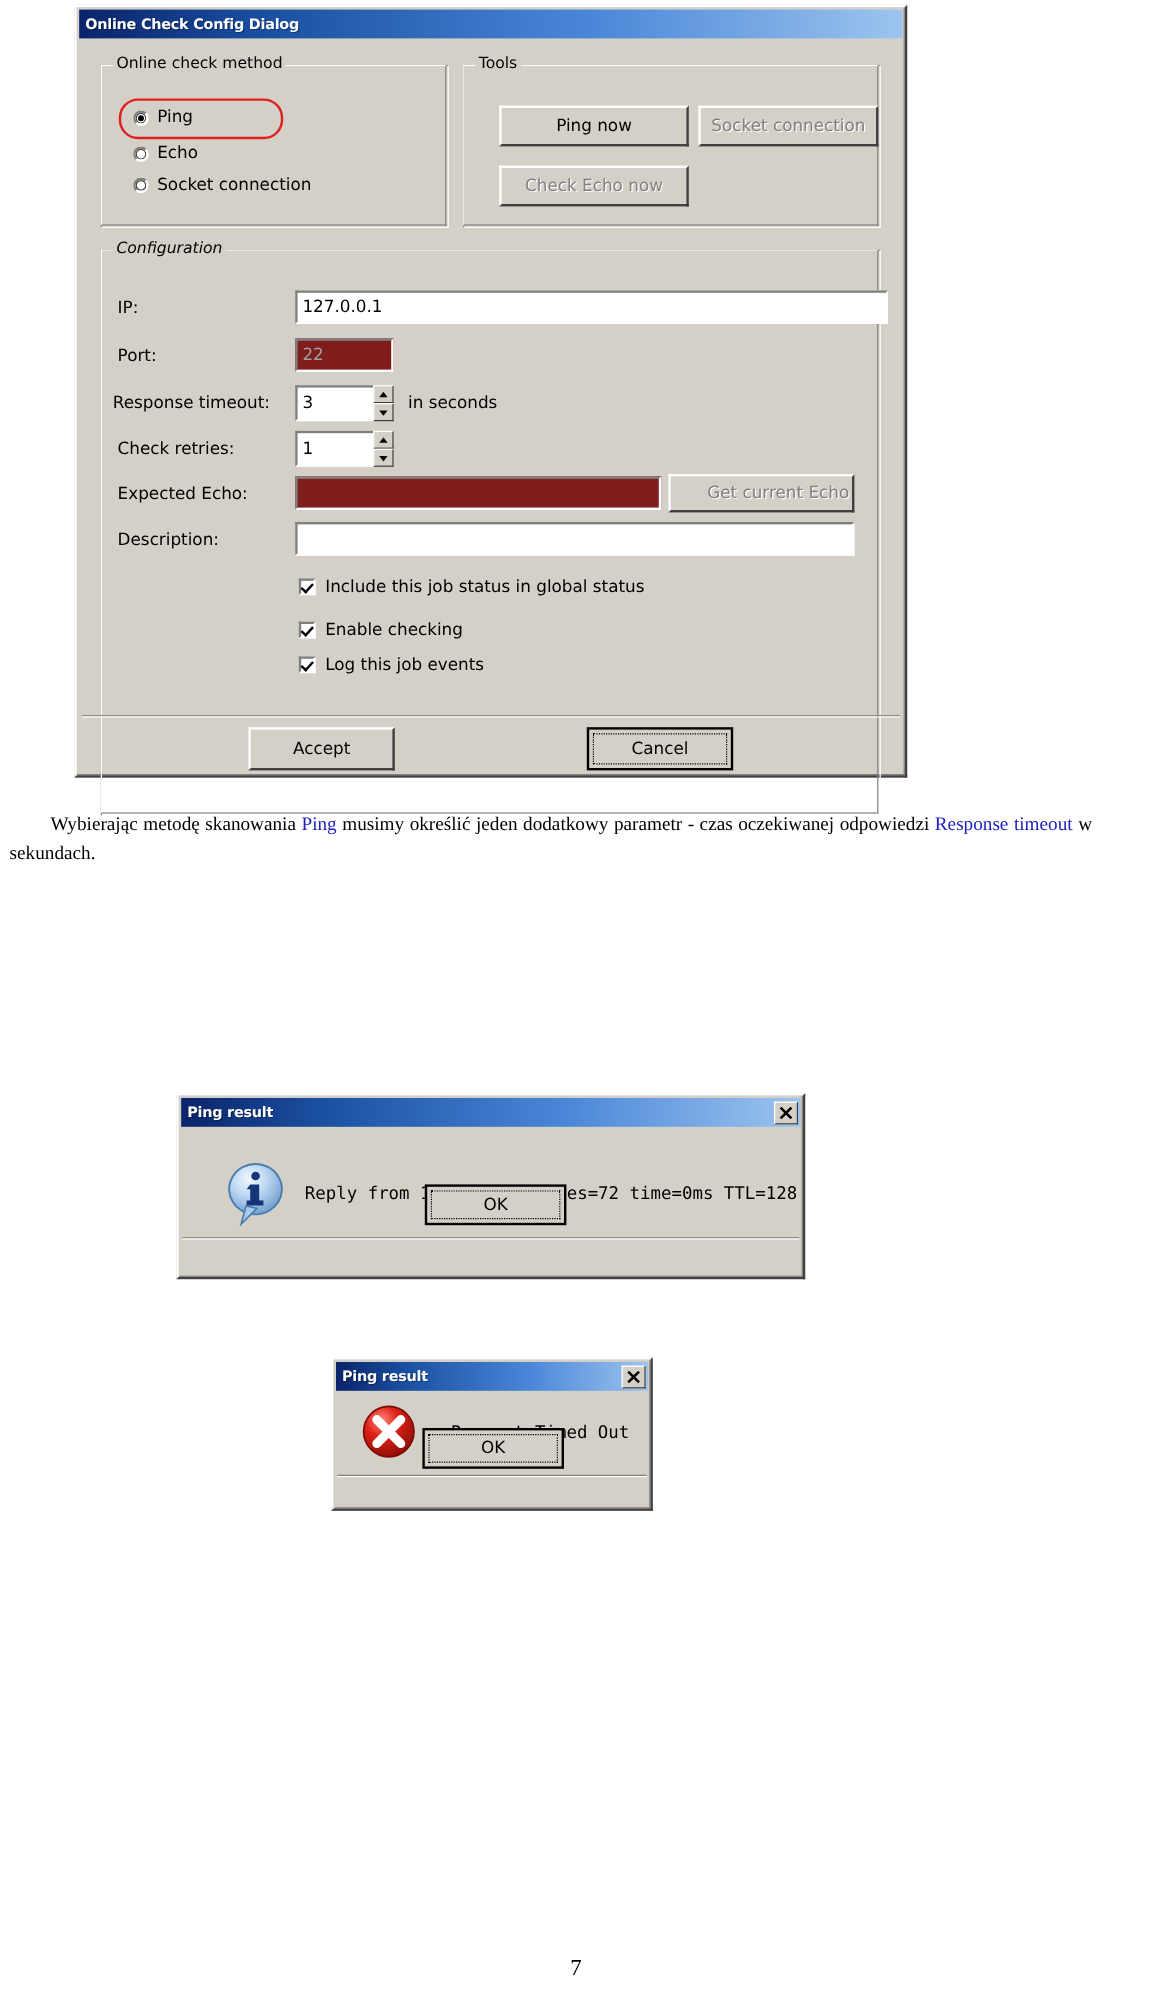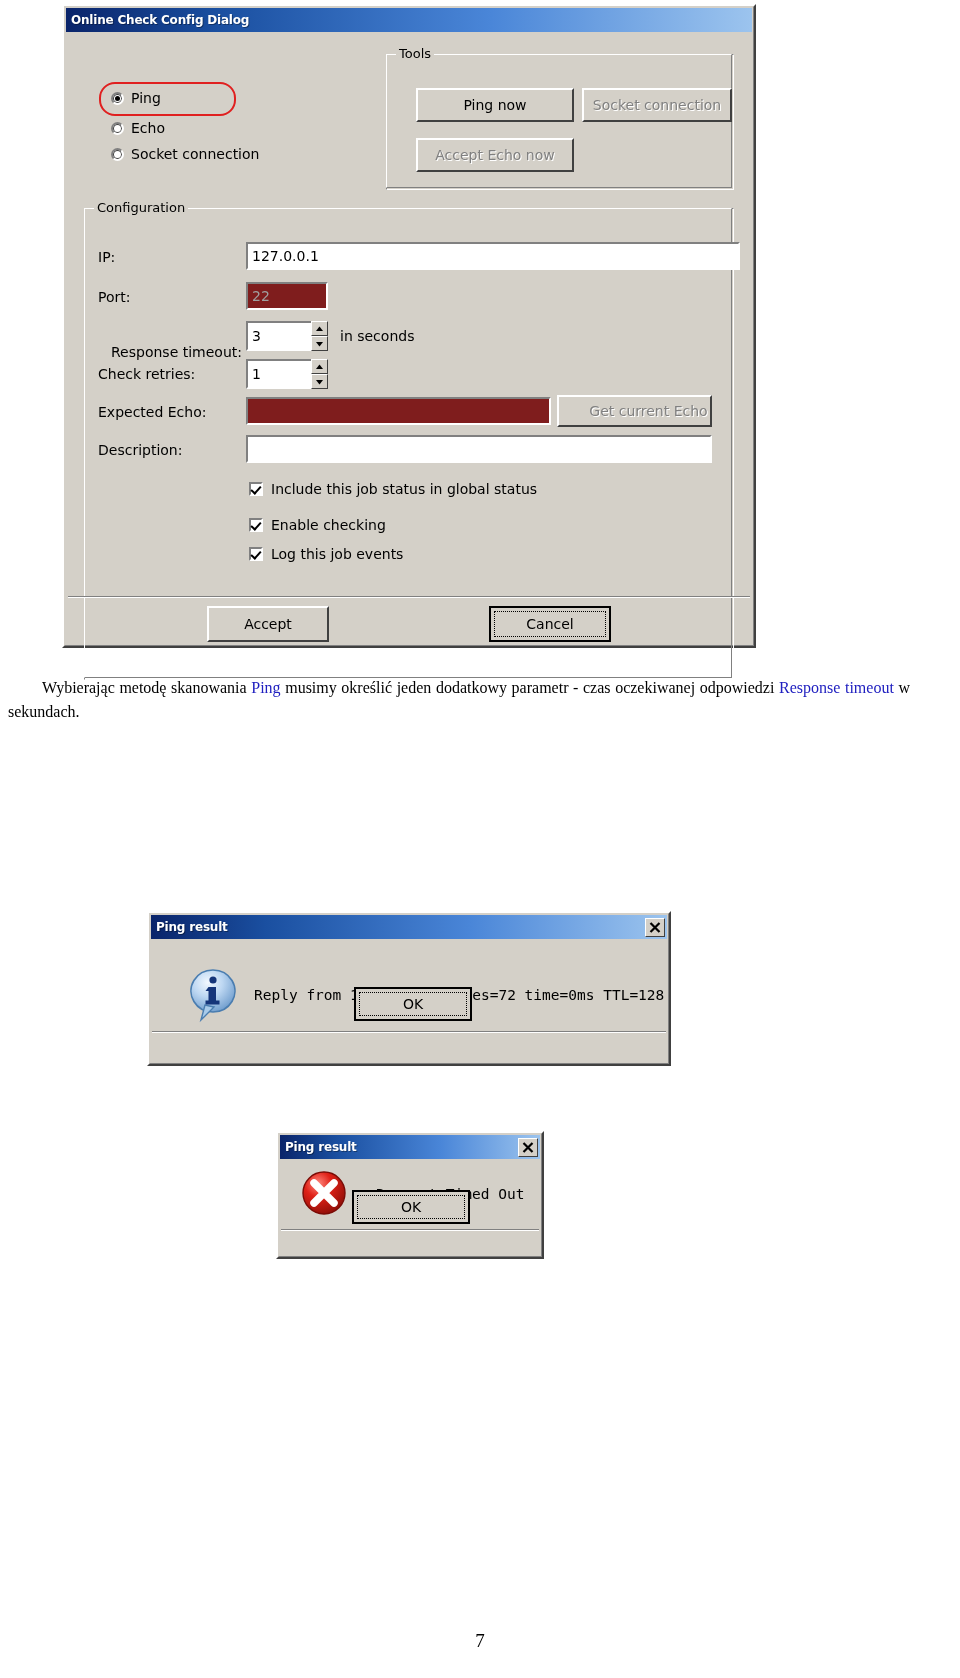--- a/index.html
+++ b/index.html
@@ -304,20 +304,23 @@
 </head>
 <body>
 
 <div class="win-dialog" style="left:62px; top:4px; width:694px; height:644px;">
   <div class="win-dialog-inner"></div>
 
   <div class="titlebar">
     <span class="titlebar-text">Online Check Config Dialog</span>
   </div>
 
+  <div class="groupbox" style="left:20px; top:48px; width:290px; height:136px;">
+    <span class="groupbox-label">Online check method</span>
+  </div>
 
   <div class="radio-row" style="left:47px; top:84px;">
     <span class="radio-mark checked"></span>
     <span class="radio-label">Ping</span>
   </div>
   <div class="highlight-oval" style="left:35px; top:76px; width:133px; height:30px;"></div>
 
   <div class="radio-row" style="left:47px; top:114px;">
     <span class="radio-mark"></span>
     <span class="radio-label">Echo</span>
@@ -334,38 +337,38 @@
 
   <div class="btn" style="left:352px; top:82px; width:158px; height:34px;">
     <span>Ping now</span>
   </div>
 
   <div class="btn disabled" style="left:518px; top:82px; width:150px; height:34px;">
     <span>Socket connection</span>
   </div>
 
   <div class="btn disabled" style="left:352px; top:132px; width:158px; height:34px;">
-    <span>Accept Echo now</span>
-  </div>
-
-  <div class="groupbox" style="left:20px; top:202px; width:650px; height:472px;">
+    <span>Check Echo now</span>
+  </div>
+
+  <div class="groupbox" style="left:20px; top:202px; width:650px; height:472px;font-style:italic;">
     <span class="groupbox-label">Configuration</span>
   </div>
 
   <span class="field-label" style="left:34px; top:243px;">IP:</span>
   <div class="textfield" style="left:182px; top:236px; width:494px; height:28px;">
     <span>127.0.0.1</span>
   </div>
 
   <span class="field-label" style="left:34px; top:283px;">Port:</span>
   <div class="textfield disabled" style="left:182px; top:276px; width:82px; height:28px;">
     <span>22</span>
   </div>
 
-  <span class="field-label" style="left:47px; top:322px;margin-top:16px;">Response timeout:</span>
+  <span class="field-label" style="left:30px; top:322px;">Response timeout:</span>
   <div class="spinner" style="left:182px; top:315px; width:82px; height:30px;">
     <div class="sp-text">
       <span>3</span>
     </div>
     <div class="sp-arrows">
       <div class="sp-arrow">
         <svg width="9" height="6" viewBox="0 0 9 6">
             <polygon points="4.5,0.5 8,5 1,5" fill="#000"></polygon>
           </svg>
       </div>

